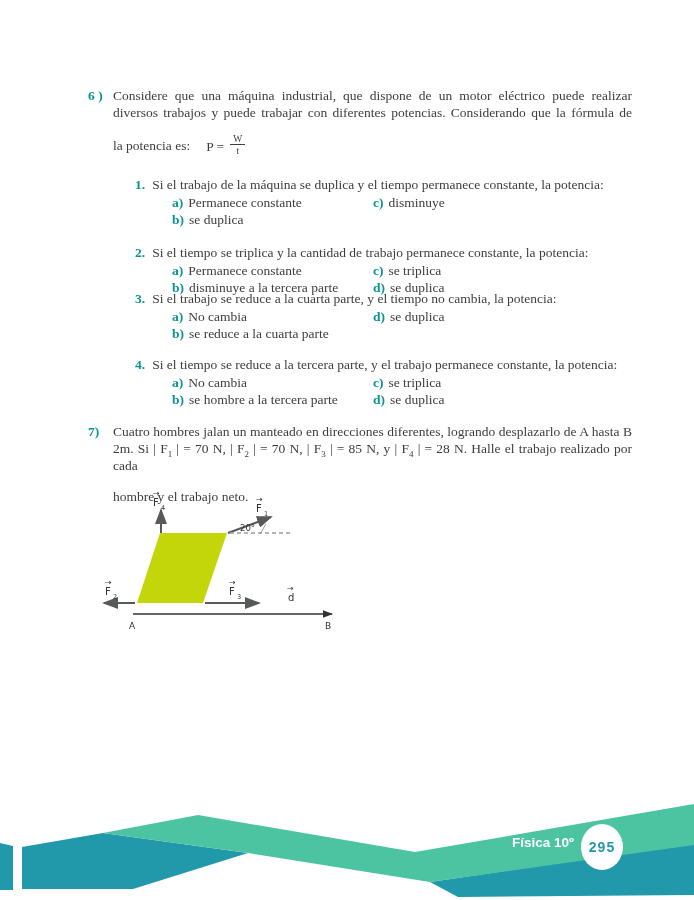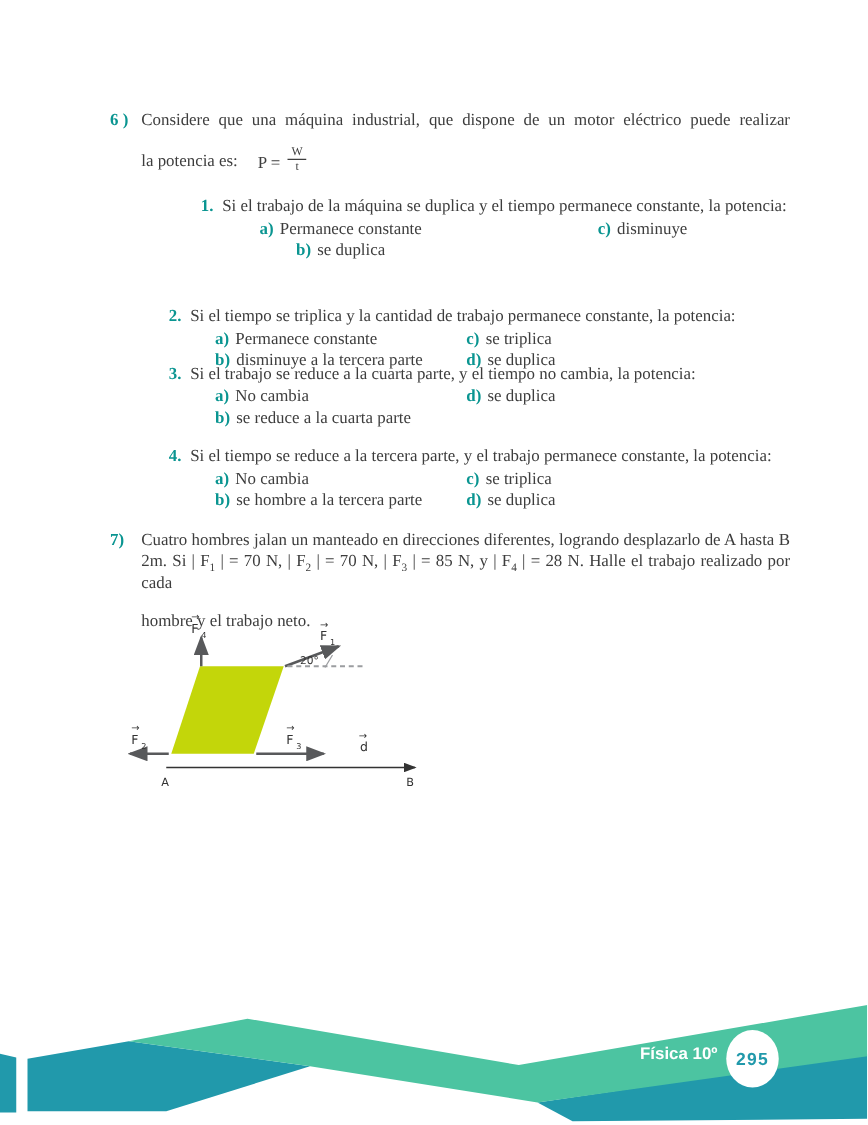--- a/index.html
+++ b/index.html
@@ -33,33 +33,34 @@
 </style>
 </head>
 <body>
 
 <div id="page">
 
   <div class="block prob" style="left:88px;top:87px;">
     <div class="pnum accent">6 )</div>
     <div class="ptext">
       <span class="jline">Considere que una máquina industrial, que dispone de un motor eléctrico puede realizar</span>
+      <span class="jline">diversos trabajos y puede trabajar con diferentes potencias. Considerando que la fórmula de</span>
       <span class="nline">
         <span>la potencia es:</span><span class="formula">
             <span class="lhs">P =</span>
             <span class="frac">
               <span class="num">W</span>
               <span class="den">t</span>
             </span>
           </span>
       </span>
     </div>
   </div>
 
-  <div class="q" style="top:156px;text-align:center;">
+  <div class="q" style="top:176px;">
     <div class="qhead">
       <span class="qnum accent">1.</span><span>Si el trabajo de la máquina se duplica y el tiempo permanece constante, la potencia:</span>
     </div>
     <div class="opts">
       <div class="opt"><span class="letter accent">a)</span><span>Permanece constante</span></div>
       <div class="opt"><span class="letter accent">b)</span><span>se duplica</span></div>
       <div class="opt"><span class="letter accent">c)</span><span>disminuye</span></div>
     </div>
   </div>
 

